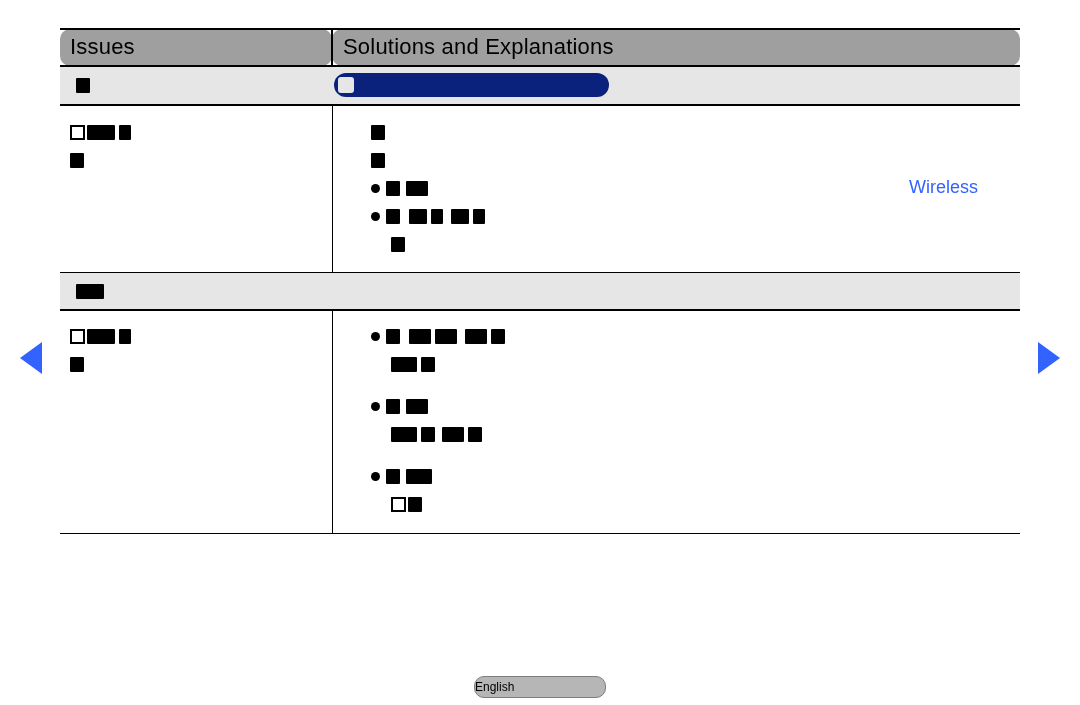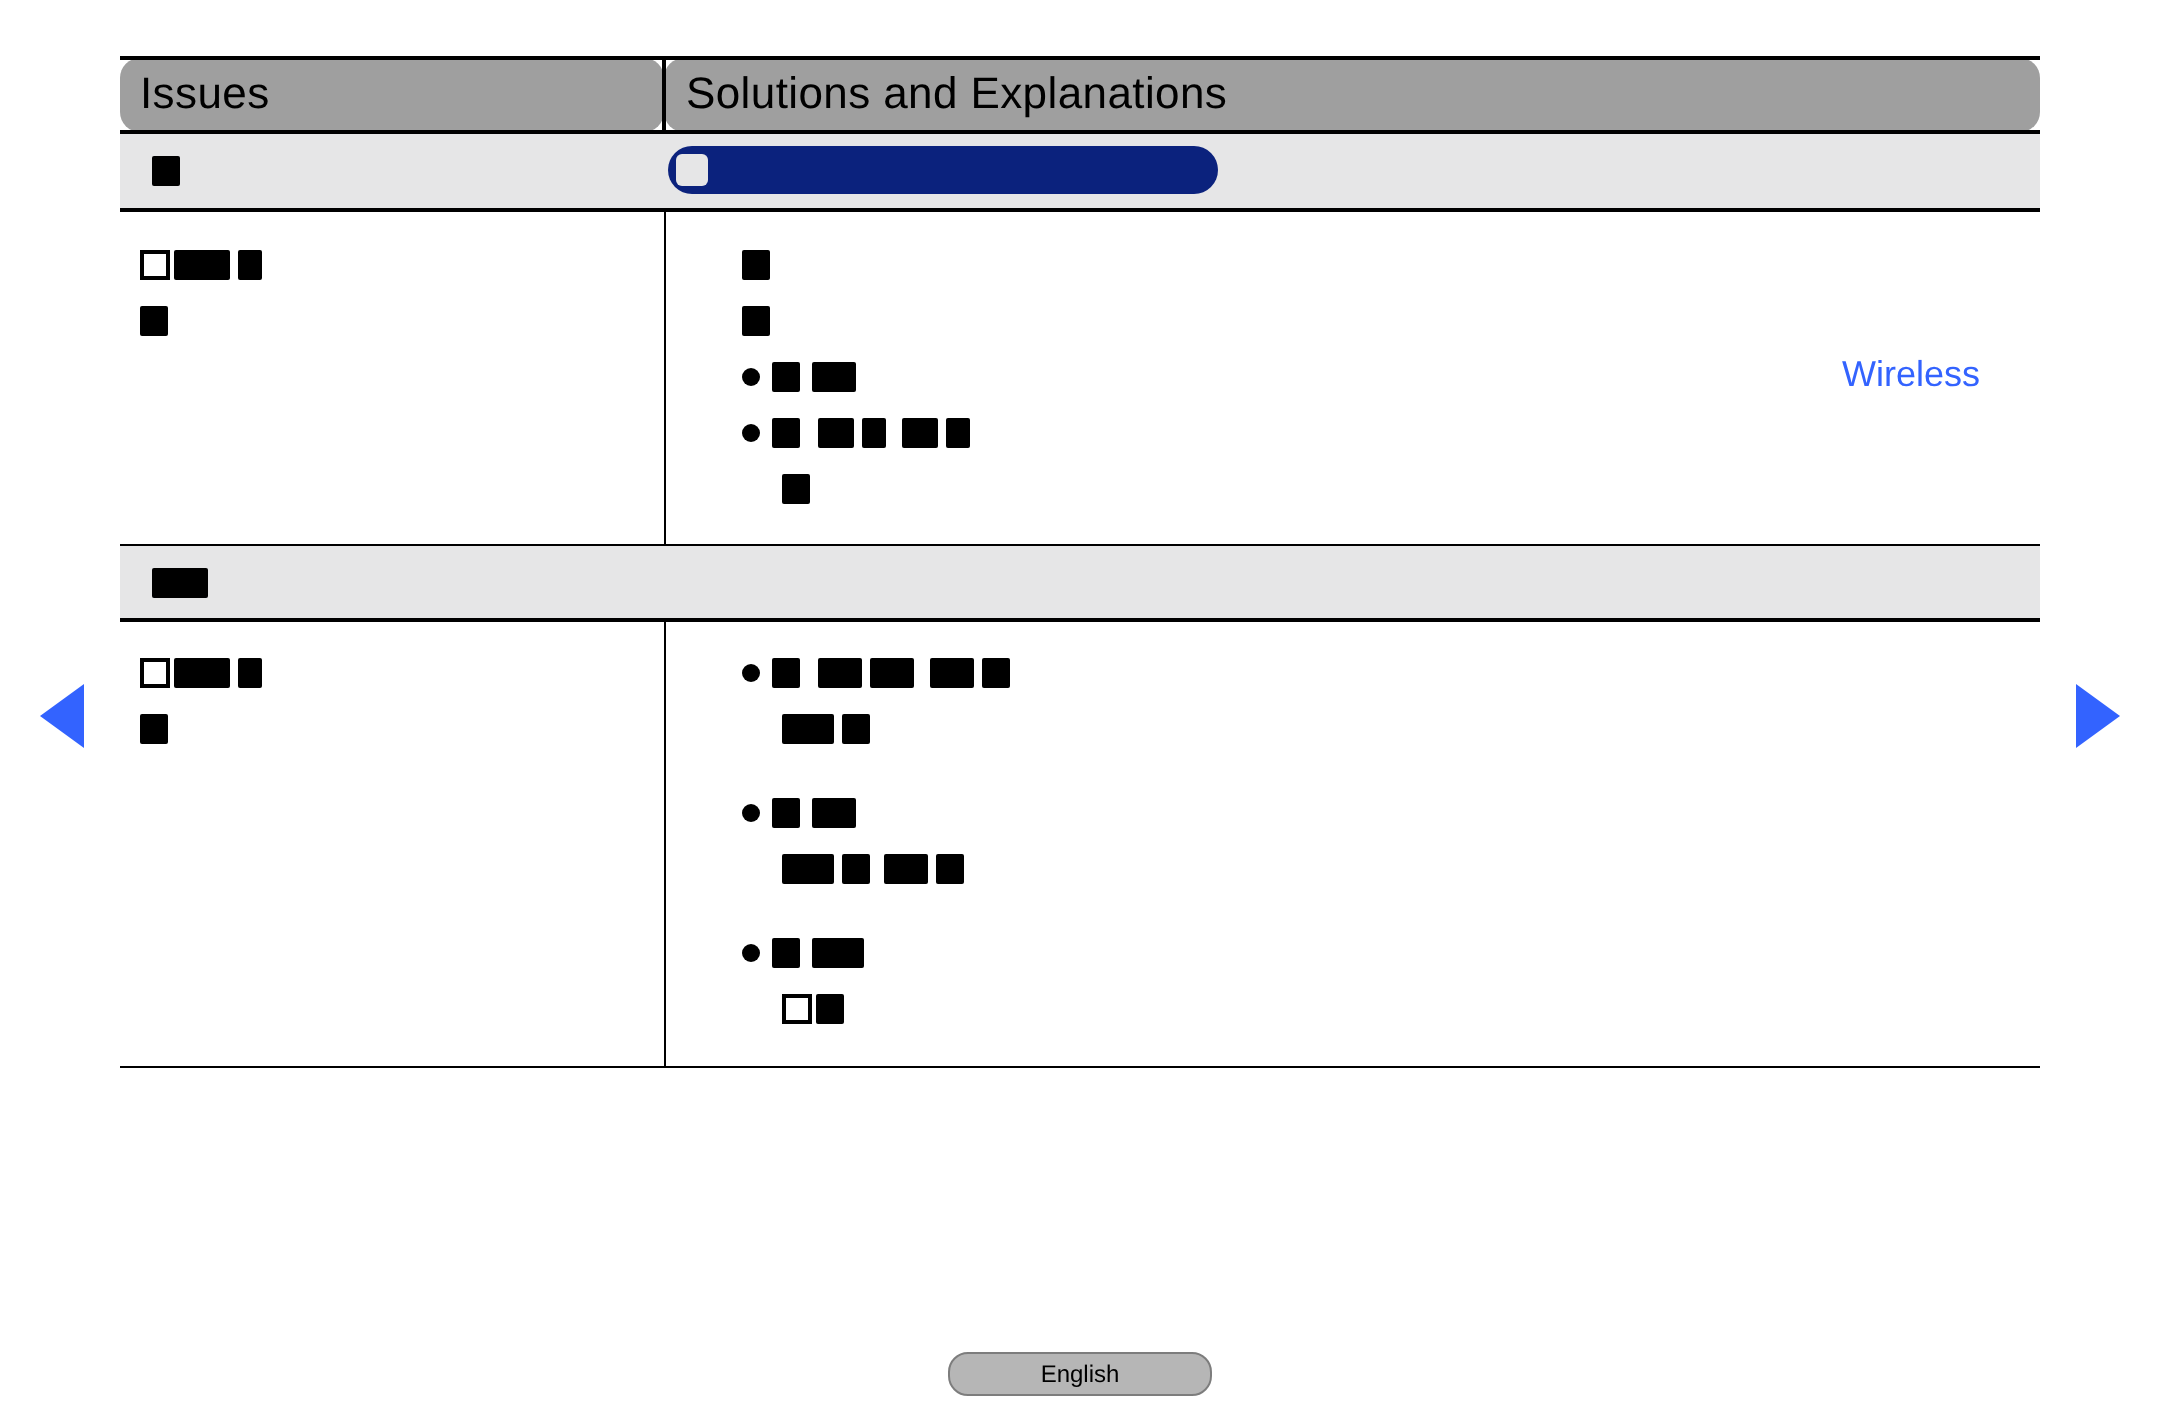--- a/index.html
+++ b/index.html
@@ -58,21 +58,21 @@
     vertical-align: top;
     font-size: 14px;
     line-height: 26px;
     color: #000;
   }
   .row td.col-issue {
     width: 272px;
     border-right: 1px solid #000;
   }
 
-  .hl { color: #3363ff; font-size: 18px; float: right; margin-right: 20px; }
+  .hl { color: #3363ff; font-size: 18px; float: right; margin-right: 32px; }
 
   
   .blk {
     display: inline-block;
     background: #000;
     height: 15px;
     vertical-align: middle;
     border-radius: 1px;
   }
   .sq {
@@ -129,21 +129,21 @@
   .lang-btn {
     position: absolute;
     left: 474px;
     top: 676px;
     width: 132px;
     height: 22px;
     background: #b6b6b6;
     border: 1px solid #7d7d7d;
     border-radius: 10px;
     font-size: 12px;
-    text-align: center;
+    text-align: left;
     line-height: 20px;
     color: #000;
   }
 </style>
 </head>
 <body>
 
 <div class="page-wrap">
   <table class="tbl">
     <tbody>

